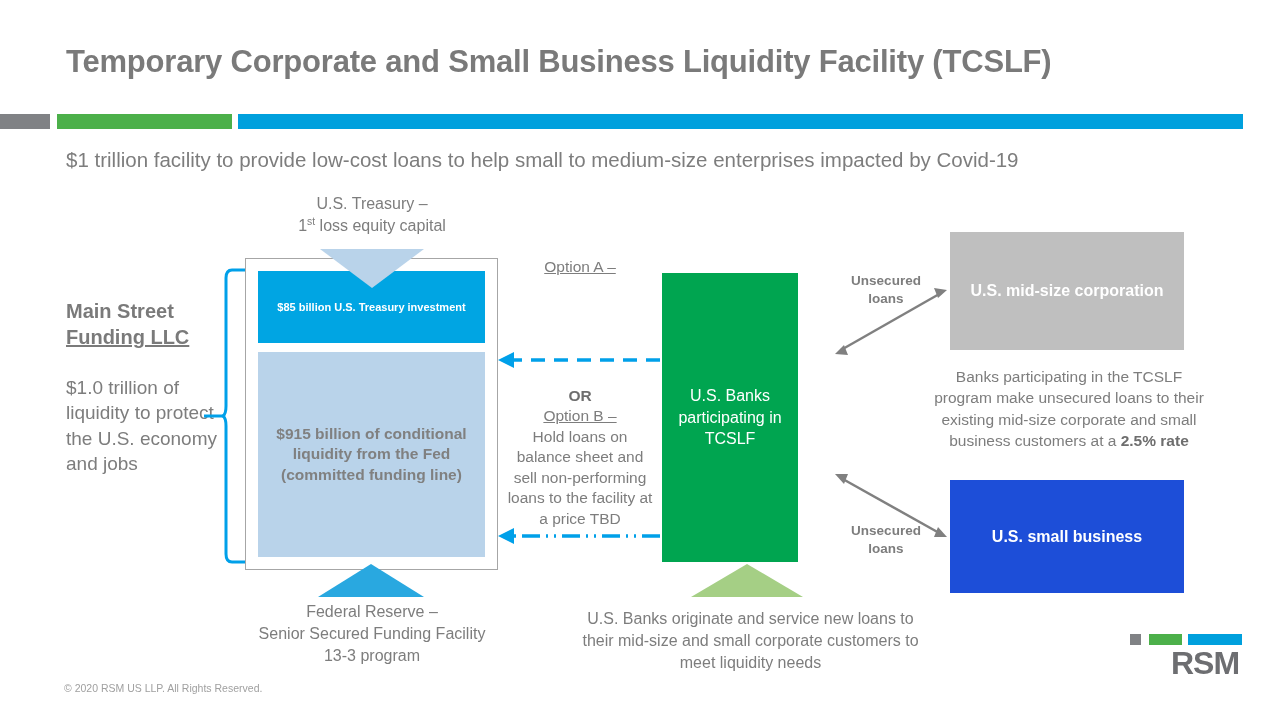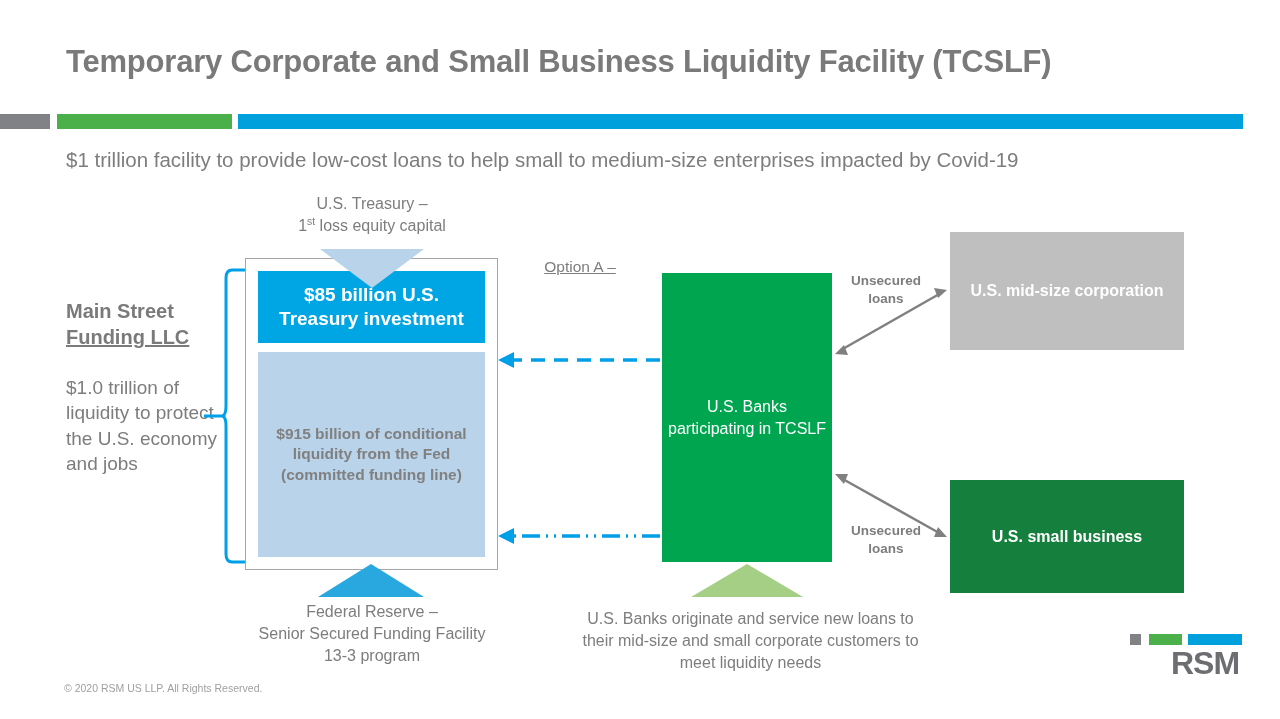--- a/index.html
+++ b/index.html
@@ -93,21 +93,21 @@
     box-sizing: border-box;
   }
   .treasury-box {
     position: absolute;
     left: 258px;
     top: 271px;
     width: 227px;
     height: 72px;
     background: #00a5e3;
     color: #ffffff;
-    font-size: 19px;
+    font-size: 11px;
     font-weight: bold;
     line-height: 1.28;
     display: flex;
     align-items: center;
     justify-content: center;
     text-align: center;
     box-sizing: border-box;
     padding: 0 8px;
   }
   .liquidity-box {
@@ -183,21 +183,21 @@
     line-height: 1.32;
   }
   .opt-head { text-decoration: underline; }
   .or-word { font-weight: bold; color: #6e6e6e; }
 
   
   .banks-box {
     position: absolute;
     left: 662px;
     top: 273px;
-    width: 170px;
+    width: 136px;
     height: 289px;
     background: #00a550;
     color: #ffffff;
     font-size: 16px;
     line-height: 1.35;
     display: flex;
     align-items: center;
     justify-content: center;
     text-align: center;
     box-sizing: border-box;
@@ -219,21 +219,21 @@
     justify-content: center;
     text-align: center;
     box-sizing: border-box;
   }
   .smallbiz-box {
     position: absolute;
     left: 950px;
     top: 480px;
     width: 234px;
     height: 113px;
-    background: #15803d;
+    background: #1d4ed8;
     color: #ffffff;
     font-size: 16px;
     font-weight: bold;
     display: flex;
     align-items: center;
     justify-content: center;
     text-align: center;
     box-sizing: border-box;
   }
   .right-note {
@@ -349,29 +349,38 @@
     <span>Federal Reserve –</span><br>
     <span>Senior Secured Funding Facility</span><br>
     <span>13-3 program</span>
   </div>
 
   <div class="banks-caption">U.S. Banks originate and service new loans to their mid-size and small corporate customers to meet liquidity needs</div>
 
   <div class="option-a">
     <span class="opt-head">Option A –</span><br>
   </div>
+  <div class="option-b">
+    <span class="or-word">OR</span><br>
+    <span class="opt-head">Option B –</span><br>
+    <span>Hold loans on balance sheet and sell non-performing loans to the facility at a price TBD</span>
+  </div>
 
   <div class="banks-box">U.S. Banks participating in TCSLF</div>
 
   <div class="midsize-box">U.S. mid-size corporation</div>
   <div class="smallbiz-box">U.S. small business</div>
 
   <div class="unsec-top">Unsecured loans</div>
   <div class="unsec-bot">Unsecured loans</div>
 
+  <div class="right-note">
+    <span>Banks participating in the TCSLF program make unsecured loans to their existing mid-size corporate and small business customers at a</span>
+    <b>2.5% rate</b>
+  </div>
 
   <svg class="arrows">
 
     <polygon points="320,249 424,249 372,288" fill="#b9d3ea"></polygon>
 
     <polygon points="318,597 424,597 371,564" fill="#29a8e0"></polygon>
 
     <polygon points="691,597 803,597 747,564" fill="#a5cf85"></polygon>
 
     <line x1="660" y1="360" x2="512" y2="360" stroke="#00a0e9" stroke-width="3.5" stroke-dasharray="14,9"></line>

